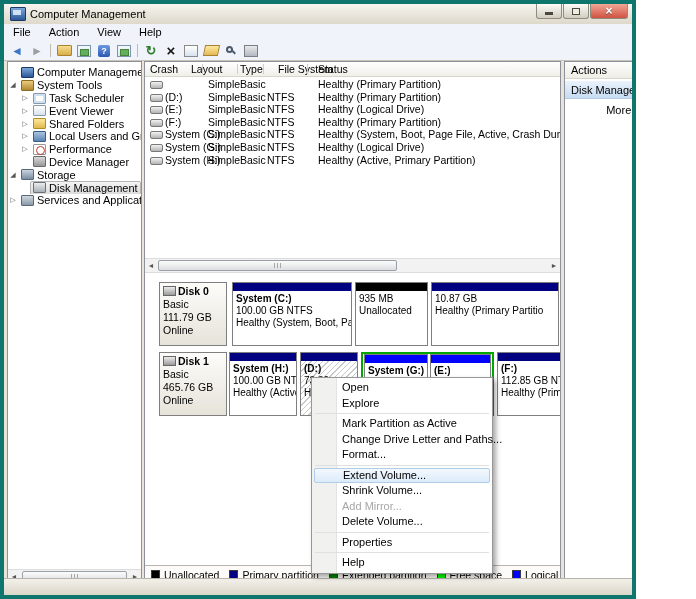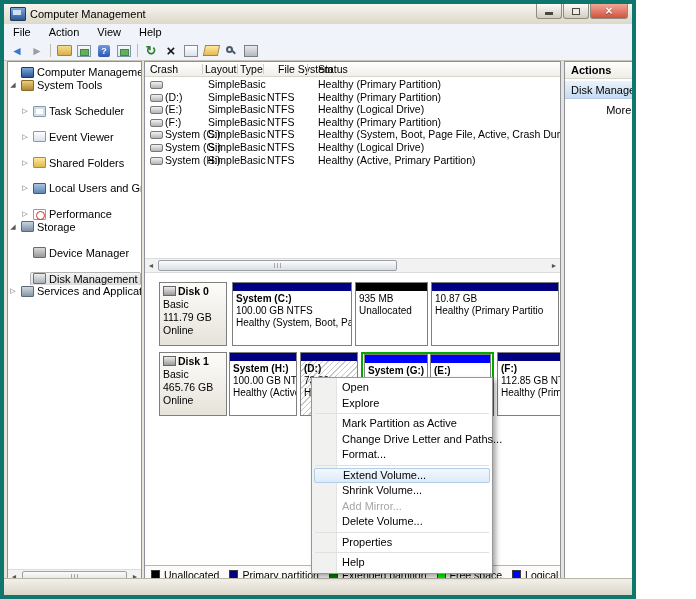--- a/index.html
+++ b/index.html
@@ -50,21 +50,21 @@
   .tb-find::after{content:"";position:absolute;left:8px;top:8px;width:5px;height:2px;
     background:#4a5a6a;transform:rotate(45deg);}
   .tb-settings::after{content:"";width:12px;height:10px;border:1px solid #7a7e86;
     background:linear-gradient(#e9e9e9,#b2b8c2);}
   
   .tree{position:absolute;left:3px;top:57px;width:135px;height:523px;background:#fff;
     border:1px solid #8e9199;box-sizing:border-box;overflow:hidden;}
   .tree-items{position:absolute;left:0;top:4px;right:0;}
   .titem{height:12.8px;display:flex;align-items:center;white-space:nowrap;overflow:hidden;}
   .titem .arrow{width:10px;flex:none;text-align:center;font-size:7px;color:#555;}
-  .titem.lvl2{padding-left:12px;margin-top:13px;}
+  .titem.lvl2{padding-left:12px;}
   .titem .inner{display:flex;align-items:center;padding:0 2px;border:1px solid transparent;border-radius:2px;}
   .titem.selected .inner{background:linear-gradient(#f4f4f4,#dcdcdc);border-color:#b5b5b5;}
   .ticon{width:13px;height:11px;flex:none;margin-right:3px;border-radius:1px;box-sizing:border-box;}
   .ic-computer{background:linear-gradient(#7da7d9,#2b5797);border:1px solid #1a3a66;}
   .ic-tools{background:linear-gradient(#eccc80,#b08830);border:1px solid #8a6a20;}
   .ic-task{background:#fff;border:1px solid #8898a8;box-shadow:inset 0 0 0 2px #cfe0ef;}
   .ic-event{background:linear-gradient(#ffffff,#d8e2ec);border:1px solid #8899aa;}
   .ic-shared{background:linear-gradient(#ffe89a,#e0b84e);border:1px solid #b08c2a;}
   .ic-users{background:linear-gradient(#a8c4e0,#5c86b4);border:1px solid #3a5c84;}
   .ic-perf{background:#fff;border:1px solid #999;position:relative;}
@@ -118,21 +118,21 @@
   .ext{position:absolute;top:0;height:64px;border:2px solid #00a800;box-sizing:border-box;background:#fff;}
   .ext .part{height:60px;}
   
   .legend{position:absolute;left:0;right:0;bottom:0;height:17px;border-top:1px solid #b8b5ac;
     background:#fcfbf9;display:flex;align-items:center;padding-left:6px;gap:10px;}
   .lg{display:flex;align-items:center;gap:4px;font-size:10.5px;white-space:nowrap;}
   .lgsq{width:9px;height:9px;border:1px solid #3a3a3a;box-sizing:border-box;}
   
   .actions{position:absolute;left:560px;top:57px;width:133px;height:523px;background:#fff;
     border:1px solid #8e9199;box-sizing:border-box;overflow:hidden;}
-  .ahdr{height:16px;line-height:16px;font-weight:bold;padding-left:6px;
+  .ahdr{height:16px;line-height:16px;font-weight:normal;padding-left:6px;
     background:linear-gradient(#fdfdfc,#efede6);border-bottom:1px solid #d8d5cc;}
   .agroup{height:17px;margin-top:2px;background:linear-gradient(#eaf3fc,#c6dcf2);
     border-bottom:1px solid #b4cce6;display:flex;align-items:center;justify-content:space-between;
     padding:0 7px 0 6px;}
   .amore{height:17px;margin-top:5px;display:flex;align-items:center;justify-content:space-between;
     padding:0 7px 0 22px;flex-direction:column;}
   .tri{font-size:7px;color:#333;}
   
   .statusbar{position:absolute;left:0;right:0;bottom:0;height:16px;
     background:linear-gradient(#f2f0ea,#dbd6c9);border-top:1px solid #b8b4a8;}
@@ -242,33 +242,33 @@
         </div>
 
         <div class="titem lvl2">
           <span class="arrow">▷</span>
           <span class="inner">
             <span class="ticon ic-perf"></span>
             <span class="lbl">Performance</span>
           </span>
         </div>
 
+        <div class="titem lvl2">
+          <span class="arrow"></span>
+          <span class="inner">
+            <span class="ticon ic-device"></span>
+            <span class="lbl">Device Manager</span>
+          </span>
+        </div>
+
         <div class="titem lvl1">
           <span class="arrow">◢</span>
           <span class="inner">
             <span class="ticon ic-storage"></span>
             <span class="lbl">Storage</span>
-          </span>
-        </div>
-
-        <div class="titem lvl2">
-          <span class="arrow"></span>
-          <span class="inner">
-            <span class="ticon ic-device"></span>
-            <span class="lbl">Device Manager</span>
           </span>
         </div>
 
         <div class="titem lvl2 selected">
           <span class="arrow"></span>
           <span class="inner">
             <span class="ticon ic-diskmgmt"></span>
             <span class="lbl">Disk Management</span>
           </span>
         </div>
@@ -285,21 +285,21 @@
       <span class="sbtn">◄</span>
       <div class="sthumb"></div>
       <span class="sbtn">►</span>
     </div>
   </div>
 
   <div class="center">
 
     <div class="vheader">
       <span class="vh" style="left:5px">Crash</span>
-      <span class="vh" style="left:60px">Layout</span>
+      <span class="vh" style="left:46px">Layout</span>
       <span class="vh" style="left:95px">Type</span>
       <span class="vh" style="left:133px">File System</span>
       <span class="vh" style="left:173px">Status</span>
       <span class="vsep" style="left:57px"></span>
       <span class="vsep" style="left:92px"></span>
       <span class="vsep" style="left:118px"></span>
       <span class="vsep" style="left:162px"></span>
     </div>
 
     <div class="vrows">

